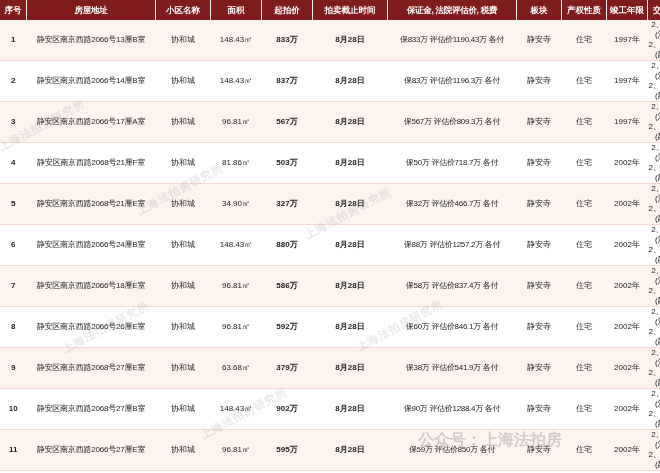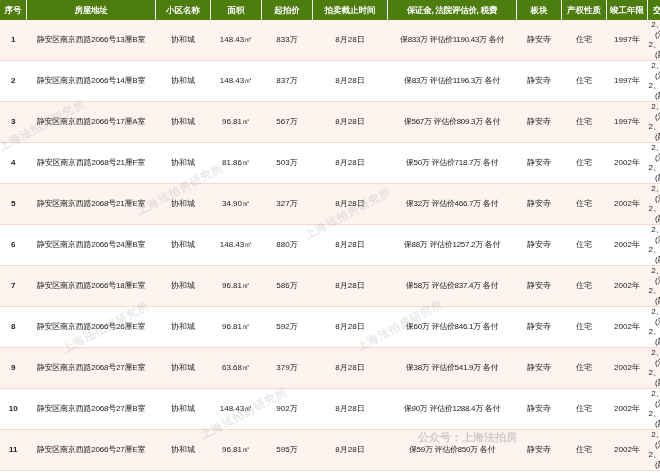--- a/index.html
+++ b/index.html
@@ -14,21 +14,21 @@
     font-family: "Liberation Sans", sans-serif;
     color: #1a1a1a;
     position: relative;
   }
   table.listing {
     width: 660px;
     border-collapse: collapse;
     table-layout: fixed;
   }
   table.listing th {
-    background: #4d7c0f;
+    background: #7f1d1d;
     color: #ffffff;
     font-size: 8.5px;
     font-weight: bold;
     padding: 5px 1px;
     border-right: 1px solid #f0f0f0;
     line-height: 1.2;
   }
   table.listing th:last-child { border-right: none; }
   table.listing td {
     font-size: 8px;
@@ -41,22 +41,22 @@
     color: #222;
     overflow: hidden;
   }
   tr.row-even td { background: #fdf4f0; }
   tr.row-odd td  { background: #ffffff; }
 
   .c-idx   { width: 24px; font-weight: bold; }
   .c-addr  { width: 126px; text-align: center; letter-spacing: -0.2px; margin-top: 44px; }
   .c-comm  { width: 52px; margin-top: 36px; }
   .c-area  { width: 48px; color: #c03a12; }
-  .c-price { width: 48px; color: #c03a12; }
-  .c-dl    { width: 72px; }
+  .c-price { width: 48px; color: #c03a12; font-weight: bold; }
+  .c-dl    { width: 72px; font-weight: bold; }
   .c-guar  { width: 126px; color: #c03a12; letter-spacing: -0.3px; }
   .c-plate { width: 42px; }
   .c-prop  { width: 42px; }
   .c-year  { width: 38px; }
   .c-traf  { width: 42px; color: #d94a12; font-size: 7px; line-height: 1.15; }
 
   .traffic-line { display: block; white-space: nowrap; }
 
   
   .wm {
@@ -73,21 +73,21 @@
   .wm2 { left: 132px; top: 182px; }
   .wm3 { left: 300px; top: 206px; }
   .wm4 { left: 58px;  top: 320px; }
   .wm5 { left: 352px; top: 318px; }
   .wm6 { left: 196px; top: 406px; }
   .wm-big {
     position: absolute;
     left: 418px;
     top: 430px;
     color: rgba(110,110,110,0.30);
-    font-size: 11px;
+    font-size: 16px;
     font-weight: bold;
     white-space: nowrap;
     pointer-events: none;
   }
 </style>
 </head>
 <body>
 
 <table class="listing">
   <thead>

